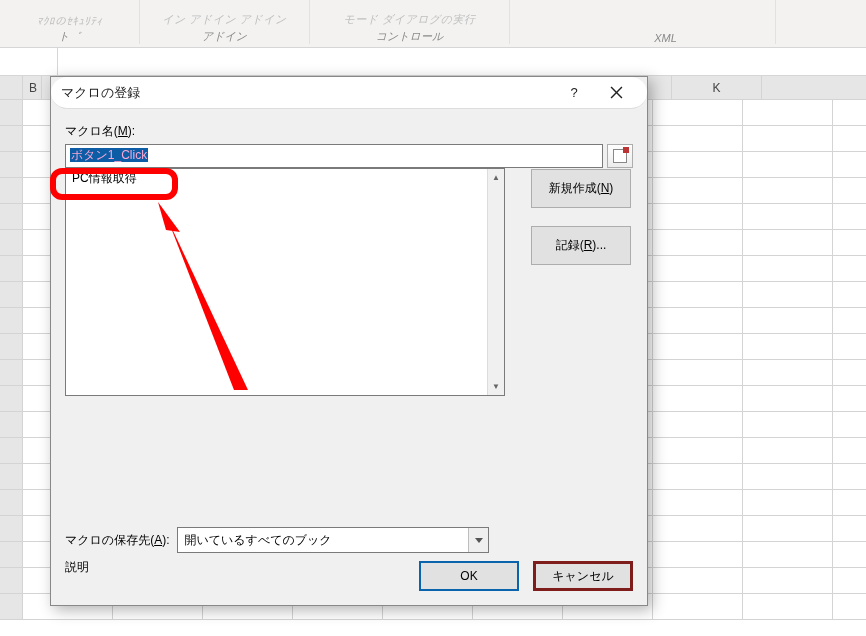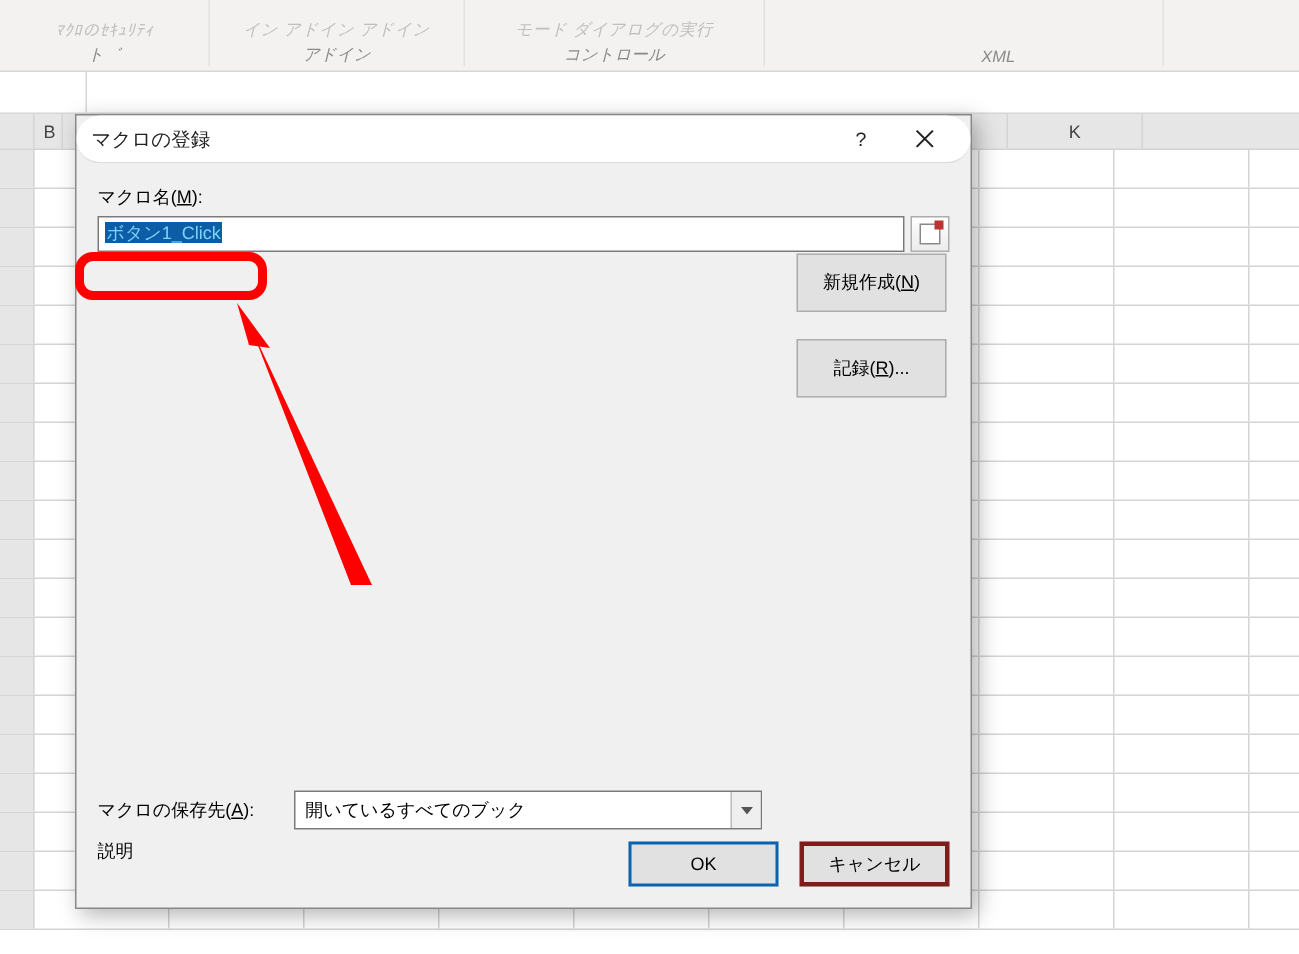--- a/index.html
+++ b/index.html
@@ -64,38 +64,38 @@
     .titlebar .title{font-size:13px;color:#222;}
     .titlebar .spacer{flex:1;}
     .titlebar .tbtn{width:42px;height:32px;display:flex;align-items:center;justify-content:center;font-size:13px;color:#222;}
     .titlebar .tbtn.close svg{width:13px;height:13px;}
     .titlebar .tbtn.close svg line{stroke:#222;stroke-width:1.3px;}
     .body{padding:12px 14px 14px;position:relative;height:calc(100% - 32px);}
     .lbl{font-size:12px;color:#000;margin:2px 0 4px;}
     .lbl u{text-decoration:underline;}
     .namerow{display:flex;}
     .macro-name-input{flex:1;height:24px;border:1px solid #7a7a7a;background:#fff;font-size:12px;padding:2px 4px;}
-    .macro-name-input .seltxt{background:#0c5da5;color:#7dd3fc;padding:0 1px;}
+    .macro-name-input .seltxt{background:#0c5da5;color:#f9a8d4;padding:0 1px;}
     .ref-btn{width:26px;height:24px;margin-left:4px;border:1px solid #adadad;background:linear-gradient(#fefefe,#ececec);display:flex;align-items:center;justify-content:center;}
     .ref-icon{width:14px;height:14px;background:#fff;border:1px solid #888;position:relative;}
     .ref-icon:before{content:"";position:absolute;right:-3px;top:-3px;width:6px;height:6px;background:#b33;}
     .listbox{margin-top:0;width:440px;height:228px;border:1px solid #7a7a7a;background:#fff;position:relative;overflow:hidden;}
     .listbox .sb{position:absolute;top:0;right:0;bottom:0;width:17px;background:#f0f0f0;border-left:1px solid #dcdcdc;display:flex;flex-direction:column;}
     .sb .arrow{height:17px;background:#f0f0f0;display:flex;align-items:center;justify-content:center;font-size:8px;color:#666;}
     .sb .track{flex:1;}
     .listitem{height:18px;display:flex;align-items:center;padding:0 6px;font-size:12px;width:calc(100% - 17px);}
     
     .red-annot{position:absolute;left:50px;top:168px;width:128px;height:32px;border:6px solid #ff0000;border-radius:12px;pointer-events:none;z-index:20;}
     .red-arrow{position:absolute;left:138px;top:190px;z-index:19;pointer-events:none;}
     
     .sidebtns{position:absolute;left:480px;top:60px;display:flex;flex-direction:column;gap:18px;}
     .btn{width:100px;height:39px;border:1px solid #adadad;background:#e1e1e1;font-size:12px;display:flex;align-items:center;justify-content:center;}
     .btn u{text-decoration:underline;}
     
-    .storerow{position:absolute;left:14px;top:418px;display:flex;align-items:center;gap:27px;}
+    .storerow{position:absolute;left:14px;top:418px;display:flex;align-items:center;gap:8px;}
     .select{width:312px;height:26px;border:1px solid #7a7a7a;background:#fff;position:relative;display:flex;align-items:center;padding:0 6px;font-size:12px;}
     .select .dd{position:absolute;right:0;top:0;bottom:0;width:20px;border-left:1px solid #bdbdbd;background:#efefef;display:flex;align-items:center;justify-content:center;}
     .select .dd svg{width:8px;height:5px;}
     .desc-lbl{position:absolute;left:14px;top:450px;font-size:12px;}
     
     .footer{position:absolute;right:14px;bottom:14px;display:flex;gap:14px;}
     .btn2{width:100px;height:30px;border:3px solid #7f1d1d;background:#e1e1e1;font-size:12px;display:flex;align-items:center;justify-content:center;}
     .btn2.default{border:2px solid #0a64ad;background:#e1e1e1;}
   </style>
 </head>
@@ -377,20 +377,30 @@
     </div>
   </div>
   <div class="body">
     <div class="lbl"><span>マクロ名(<u>M</u>):</span></div>
     <div class="namerow">
       <div class="macro-name-input"><span class="seltxt">ボタン1_Click</span></div>
       <div class="ref-btn">
           <div class="ref-icon"></div>
         </div>
     </div>
+    <div class="listbox">
+      <div class="listitem">
+          <span>PC情報取得</span>
+        </div>
+      <div class="sb">
+        <div class="arrow">▲</div>
+        <div class="track"></div>
+        <div class="arrow">▼</div>
+      </div>
+    </div>
 
     <div class="sidebtns">
       <div class="btn">
           <span>新規作成(<u>N</u>)</span>
         </div>
       <div class="btn">
           <span>記録(<u>R</u>)...</span>
         </div>
     </div>
 

